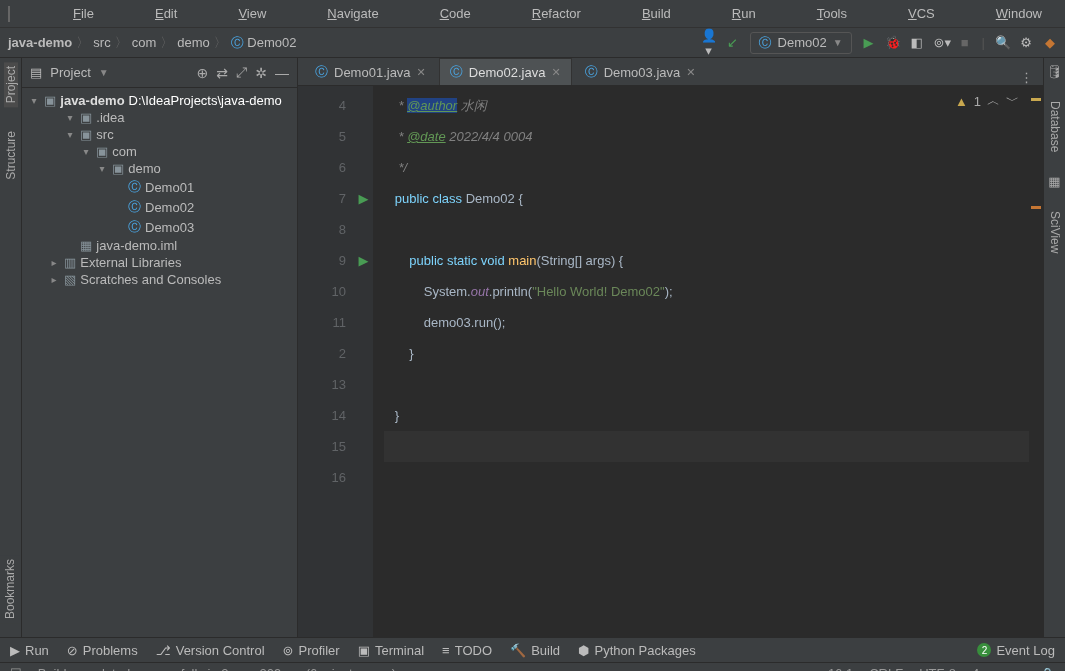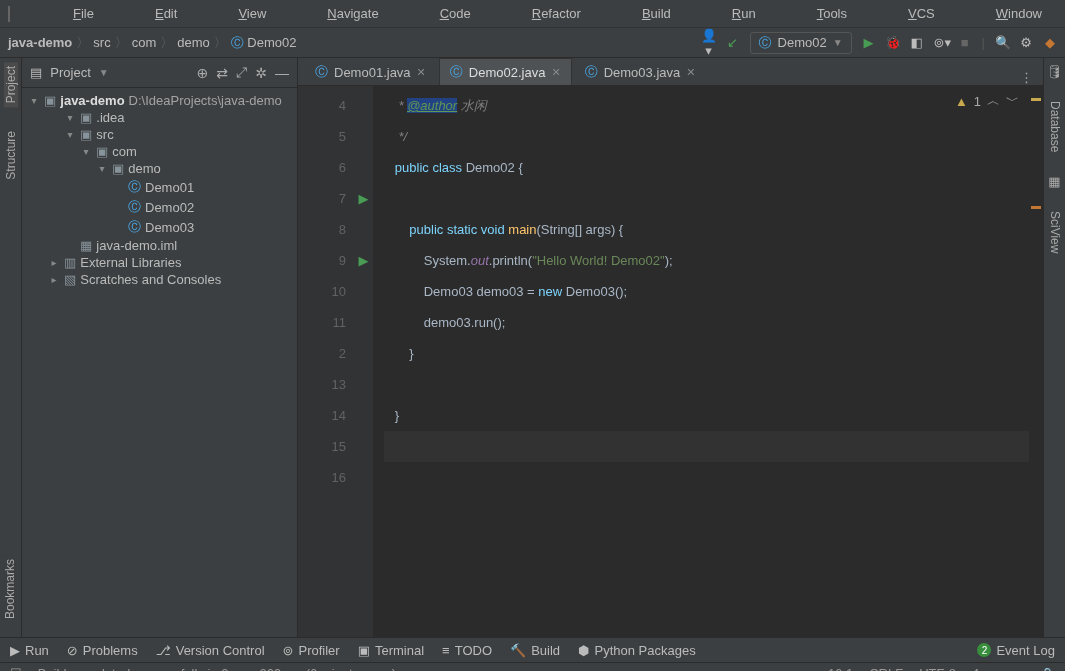--- a/index.html
+++ b/index.html
@@ -34,21 +34,21 @@
 .panel-head { height:30px; display:flex; align-items:center; padding:0 8px; border-bottom:1px solid #2b2b2b; gap:8px; }
 .panel-head .spacer { flex:1; }
 .panel-head .pico { color:#aaa; cursor:default; font-size:14px;}
 .tree { padding:4px 4px; overflow:auto; flex:1; }
 .tree .row { display:flex; align-items:center; gap:4px; padding:1px 2px; white-space:nowrap; cursor:default;}
 .tree .indent { display:inline-block; }
 .tree .chev { width:12px; color:#888; font-size:10px; text-align:center;}
 .tree .foldericon { color:#87939a; }
 .tree .classicon { color:#4aa3df; }
 .tree .bold { font-weight:bold; color:#ddd; }
-.tree .dimpath { color:#a3a3a3; }
+.tree .dimpath { color:#ffffff; }
 
 .editor-area { flex:1; display:flex; flex-direction:column; background:#2b2b2b; position:relative;}
 .tabs { height:28px; background:#3c3f41; display:flex; align-items:flex-end; border-bottom:1px solid #2b2b2b; padding-left:6px; gap:2px;}
 .tab { padding:4px 10px; display:flex; align-items:center; gap:6px; color:#bbb; border:1px solid transparent; border-bottom:none; cursor:default;}
 .tab.active { background:#4e5254; border-color:#323232; color:#ddd; }
 .tab .ci { color:#4aa3df; }
 .tab .close { color:#888; font-size:11px;}
 .tabs .kebab { margin-left:auto; margin-right:10px; color:#aaa; cursor:default;}
 
 .editor-body { flex:1; display:flex; position:relative; font-family:"JetBrains Mono","Consolas",monospace; font-size:15px; }
@@ -280,26 +280,26 @@
           <div class="g2"></div>
           <div class="g2"></div>
           <div class="g2"></div>
           <div class="g2"></div>
           <div class="g2"></div>
           <div class="g2"></div>
           <div class="g2"></div>
         </div>
       <div class="code" id="code">
           <div class="cl">    <span class="cmt">* <span class="tag tagbg">@author</span> 水闲</span></div>
+          <div class="cl">    <span class="cmt">* <span class="tag">@date</span> 2022/4/4 0004</span></div>
           <div class="cl">    <span class="cmt">*/</span></div>
           <div class="cl">   <span class="kw">public class</span> <span class="cls">Demo02</span> {</div>
           <div class="cl"></div>
           <div class="cl">       <span class="kw">public static void</span> <span class="fname">main</span>(String[] args) {</div>
           <div class="cl">           System.<span class="pur">out</span>.println(<span class="str">"Hello World! Demo02"</span>);</div>
-          <div class="cl">           Demo03 demo03 = <span class="kw">new</span> Demo03();</div>
           <div class="cl">           demo03.run();</div>
           <div class="cl">       }</div>
           <div class="cl"></div>
           <div class="cl">   }</div>
           <div class="cl cur"></div>
         </div>
       <div class="inspections">
         <span class="warn">▲</span>
         <span>1</span>
         <span>︿</span>

